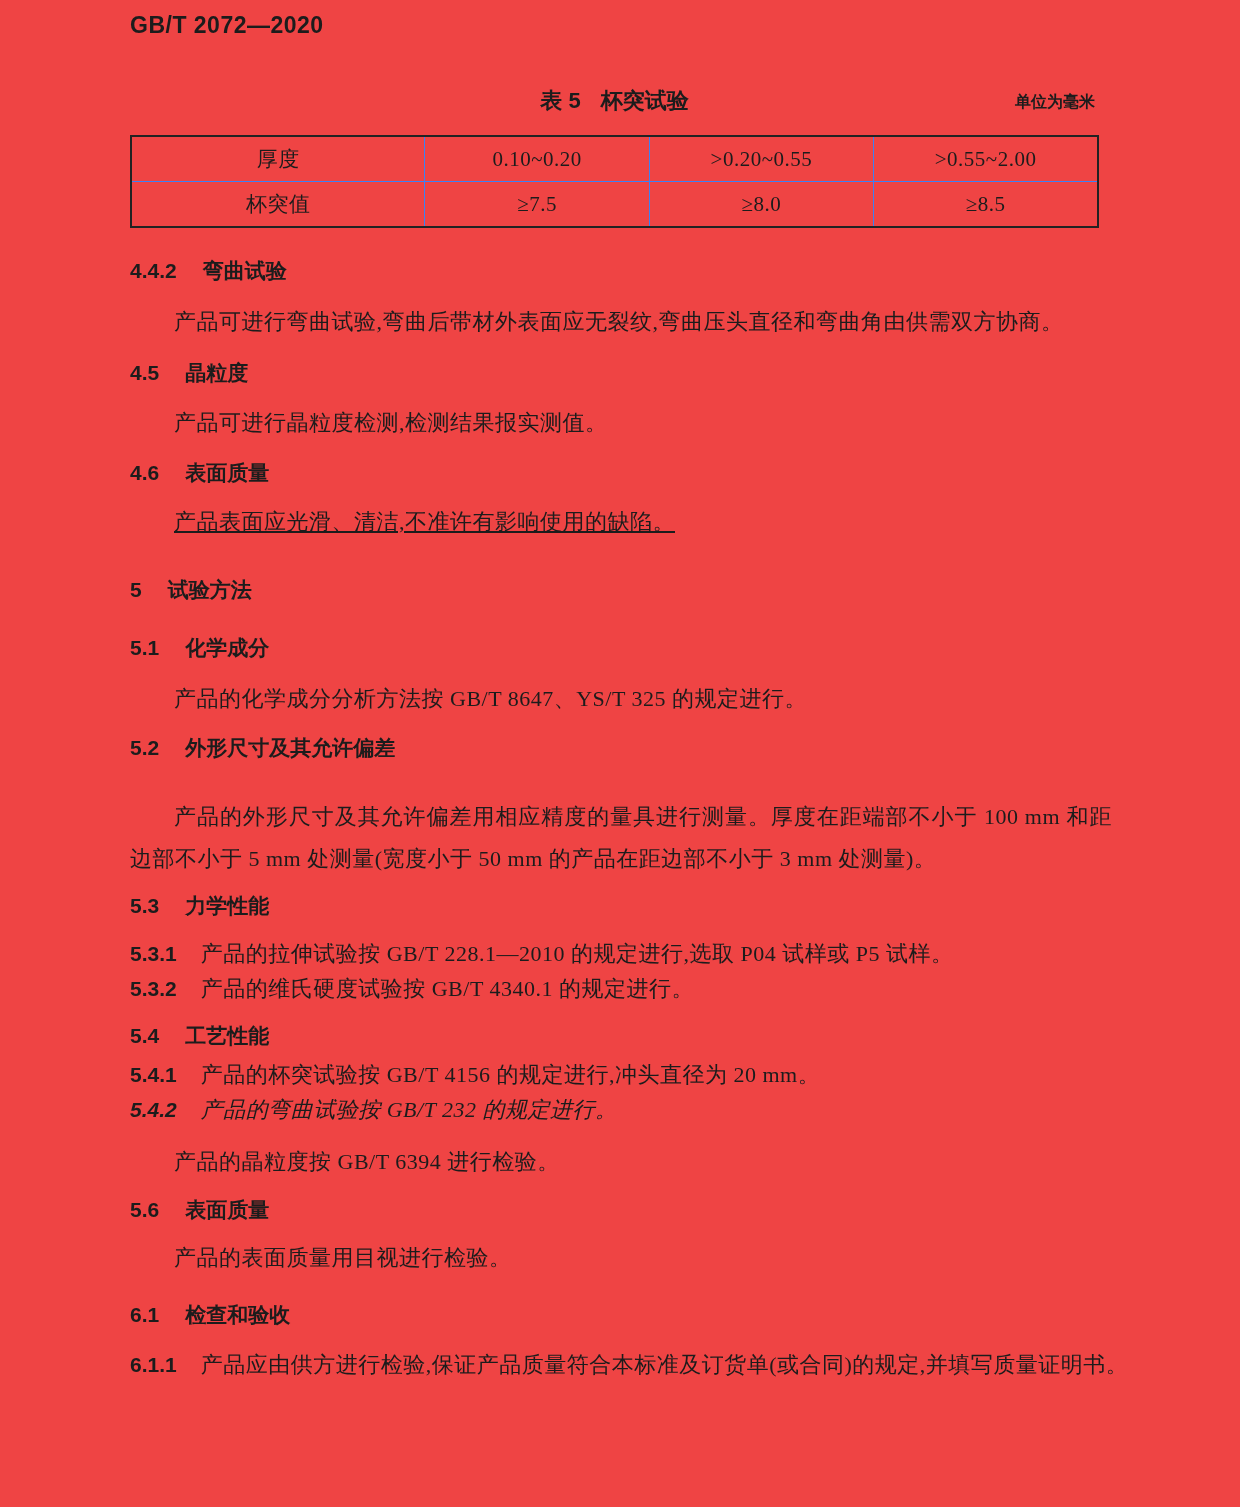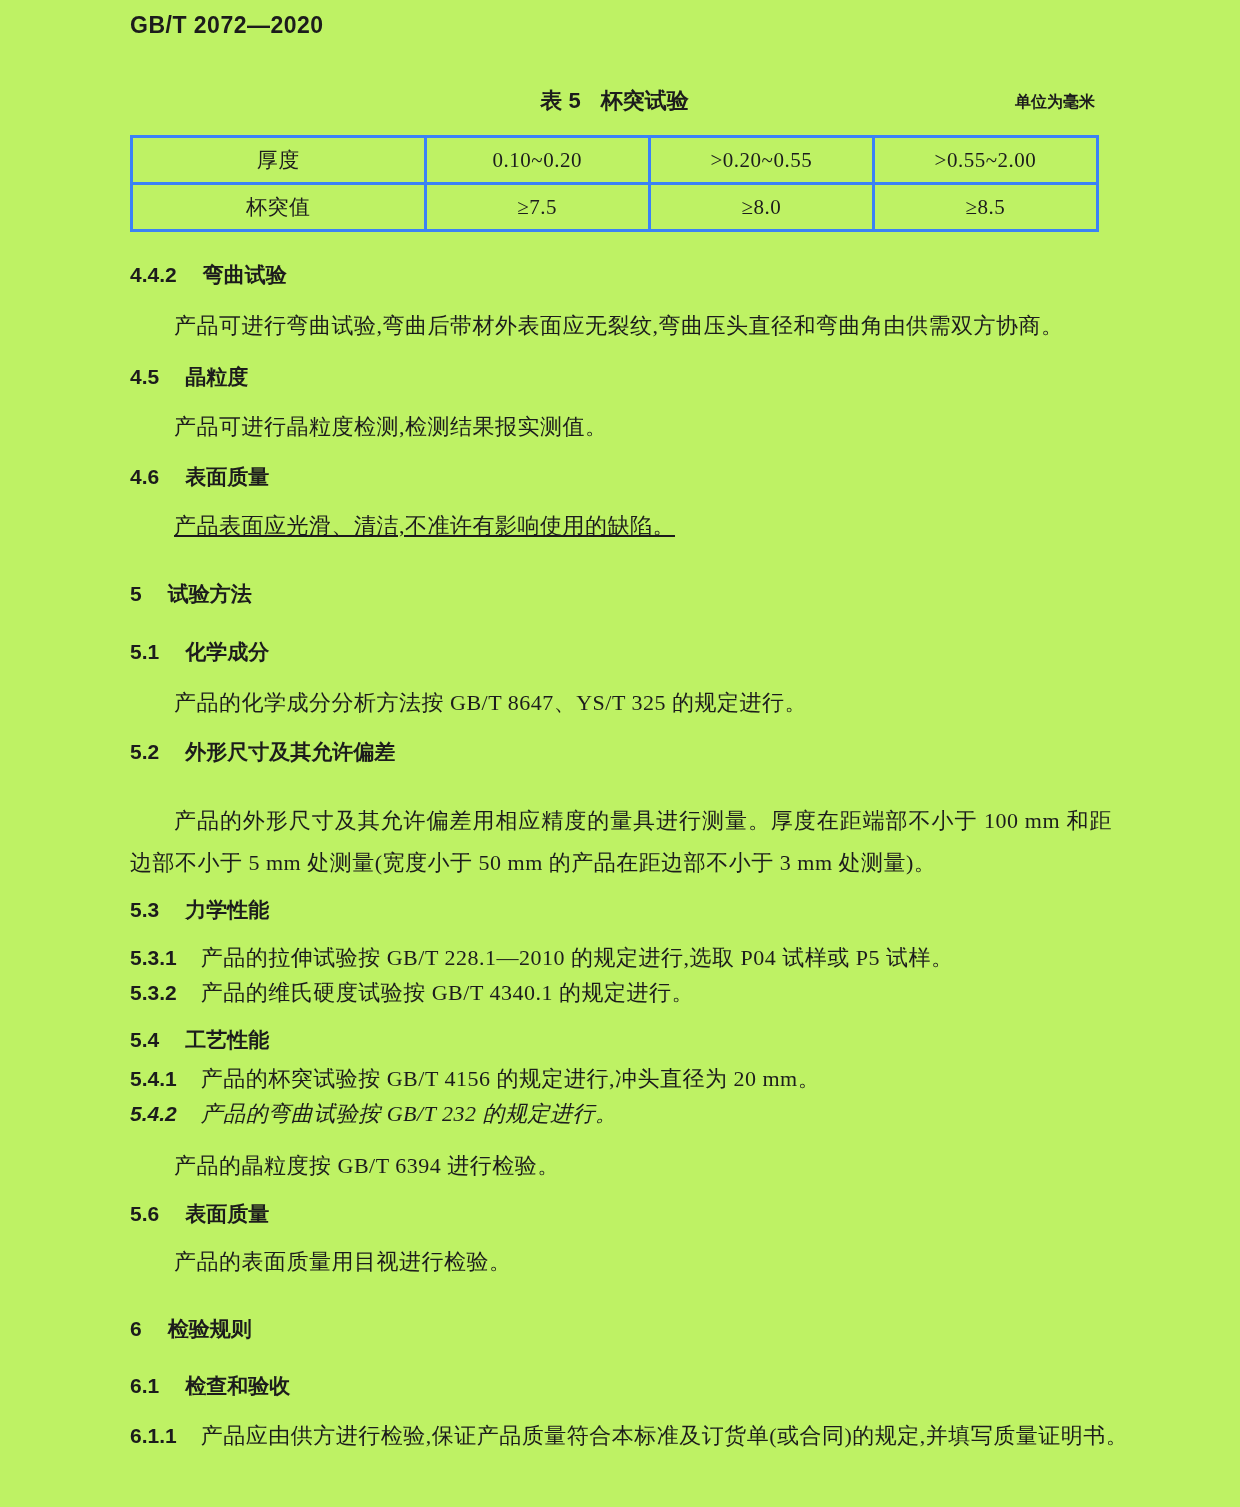--- a/index.html
+++ b/index.html
@@ -1,20 +1,20 @@
 <!DOCTYPE html>
 <html><head>
 <meta charset="utf-8">
 <style>
   html,body { margin:0; padding:0; background:#d9d9d9; }
   .page {
     position:relative;
     width:1240px; height:1507px;
     margin:0 auto;
-    background:#bef264;
+    background:#ef4444;
     color:#1c1c1c;
     box-sizing:border-box;
     padding:12px 80px 0 130px;
     font-family:"Liberation Serif","DejaVu Serif",serif;
     overflow:hidden;
   }
   .doc-number {
     font-family:"Liberation Sans","DejaVu Sans",sans-serif;
     font-weight:bold; font-size:23px; line-height:26px;
     letter-spacing:0.5px;
@@ -31,21 +31,21 @@
   .unit-note {
     position:absolute; right:4px; top:1px;
     font-weight:bold; font-size:16px;
   }
   table.t5 {
     border-collapse:collapse; table-layout:fixed;
     width:969px; margin-top:19px;
     border:2px solid #222;
   }
   table.t5 td {
-    border:3px solid #3b82f6;
+    border:1px solid #3b82f6;
     height:44px; text-align:center; vertical-align:middle;
     font-size:21px; letter-spacing:0.5px; padding:0;
   }
   col.c0 { width:30.4%; }
   col.c1, col.c2, col.c3 { width:23.2%; }
   .h2, .h3 {
     font-family:"Liberation Sans","DejaVu Sans",sans-serif;
     font-weight:bold; font-size:21px; line-height:28px;
   }
   .hnum { margin-right:26px; }
@@ -136,18 +136,17 @@
 
   <div class="h3 mt-h54"><span class="hnum">5.4</span><span>工艺性能</span></div>
   <p class="clause mt-c541"><span class="cnum">5.4.1</span><span>产品的杯突试验按 GB/T 4156 的规定进行,冲头直径为 20 mm。</span></p>
   <p class="clause mt-c542"><span class="cnum">5.4.2</span><span>产品的弯曲试验按 GB/T 232 的规定进行。</span></p>
 
   <p class="para mt-p55">产品的晶粒度按 GB/T 6394 进行检验。</p>
 
   <div class="h3 mt-h56"><span class="hnum">5.6</span><span>表面质量</span></div>
   <p class="para mt-p56">产品的表面质量用目视进行检验。</p>
 
-  <div class="h2 mt-h6"><span class="hnum">6</span><span>检验规则</span></div>
 
   <div class="h3 mt-h61"><span class="hnum">6.1</span><span>检查和验收</span></div>
   <p class="clause mt-c611"><span class="cnum">6.1.1</span><span>产品应由供方进行检验,保证产品质量符合本标准及订货单(或合同)的规定,并填写质量证明书。</span></p>
 
 </div>
 
 </body></html>

